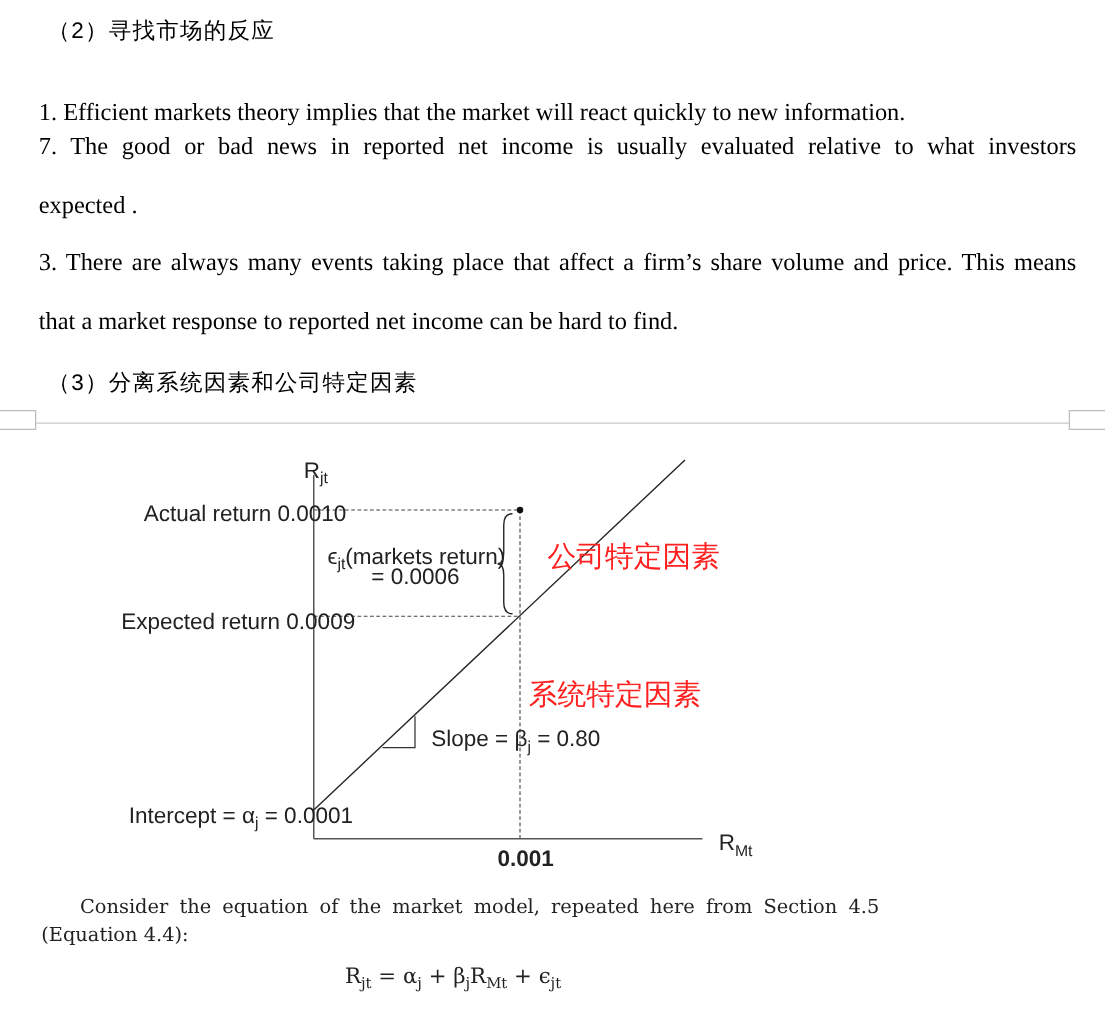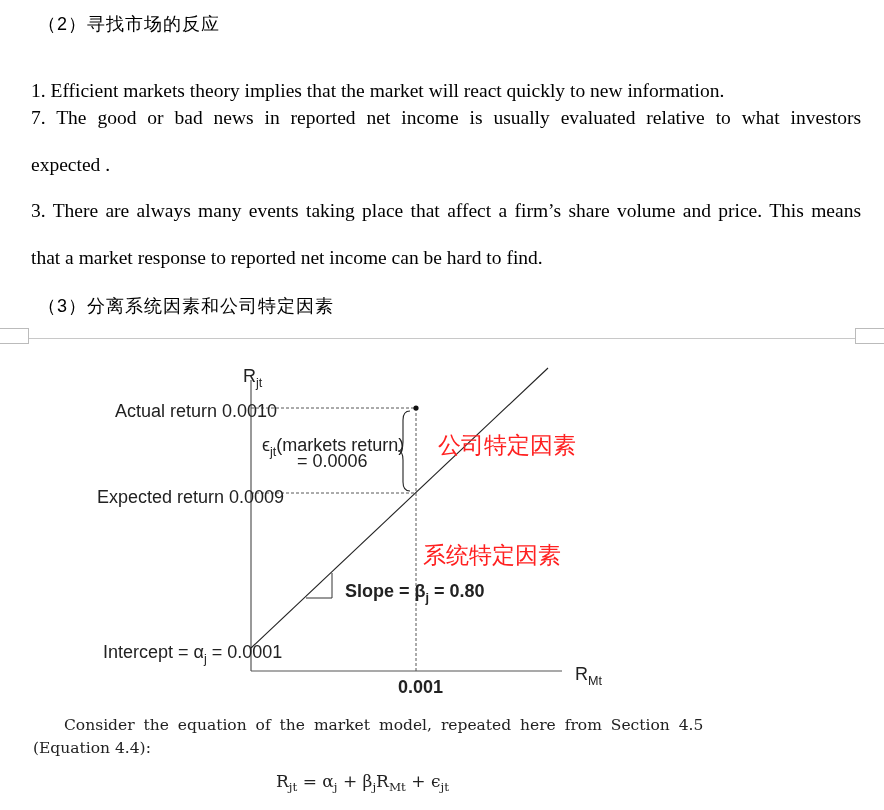--- a/index.html
+++ b/index.html
@@ -43,21 +43,21 @@
   <path d="M410 411 Q403 411 403 420 L403 442 Q403 451 398 451 Q403 451 403 460 L403 482 Q403 491 410 491" fill="none" stroke="#222" stroke-width="1.1"></path>
   <polyline points="306,598 332,598 332,573" fill="none" stroke="#333" stroke-width="1"></polyline>
 </svg>
 
 <div class="abs chart-lbl" style="left:243px;top:366px;"><span>R</span><sub>jt</sub></div>
 <div class="abs chart-lbl" style="left:115px;top:401px;">Actual return 0.0010</div>
 <div class="abs chart-lbl" style="left:97px;top:487px;">Expected return 0.0009</div>
 <div class="abs chart-lbl" style="left:103px;top:642px;"><span>Intercept = α</span><sub>j</sub><span> = 0.0001</span></div>
 <div class="abs chart-lbl" style="left:262px;top:435px;"><span>ϵ</span><sub>jt</sub><span>(markets return)</span></div>
 <div class="abs chart-lbl" style="left:297px;top:451px;">= 0.0006</div>
-<div class="abs chart-lbl" style="left:345px;top:581px;font-weight:bold;"><span>Slope = β</span><sub>j</sub><span> = 0.80</span></div>
+<div class="abs chart-lbl" style="left:345px;top:581px;"><span>Slope = β</span><sub>j</sub><span> = 0.80</span></div>
 <div class="abs chart-lbl" style="left:398px;top:677px;font-weight:bold;">0.001</div>
 <div class="abs chart-lbl" style="left:564px;top:664px;margin-left:11px;"><span>R</span><sub>Mt</sub></div>
 
 <div class="abs red" style="left:438px;top:430px;">公司特定因素</div>
 <div class="abs red" style="left:423px;top:540px;">系统特定因素</div>
 
 <div class="abs book" style="left:64px;top:716px;word-spacing:4px;">Consider the equation of the market model, repeated here from Section 4.5</div>
 <div class="abs book" style="left:33px;top:739px;">(Equation 4.4):</div>
 <div class="abs book" style="left:276px;top:771px;font-size:17px;"><span>R</span><sub>jt</sub><span> = α</span><sub>j</sub><span> + β</span><sub>j</sub><span>R</span><sub>Mt</sub><span> + ϵ</span><sub>jt</sub></div>
 

